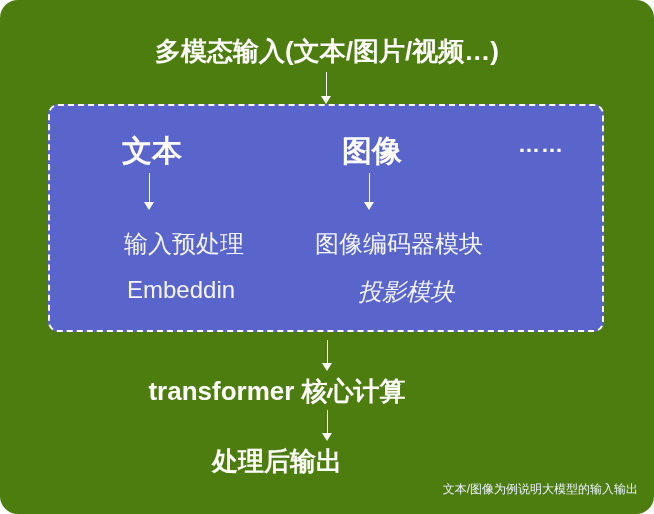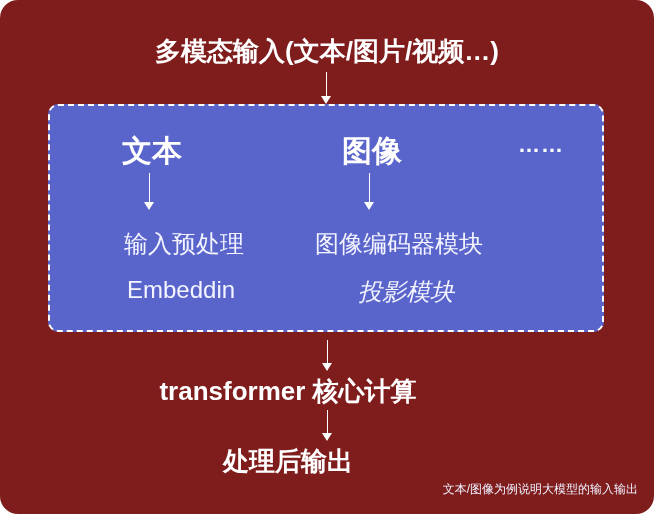--- a/index.html
+++ b/index.html
@@ -1,32 +1,32 @@
 <!DOCTYPE html>
 <html><head>
   <meta charset="utf-8">
   <style>
     html, body { margin: 0; padding: 0; background: #ffffff; }
     body { width: 654px; height: 514px; position: relative; overflow: hidden; font-family: "Liberation Sans", "DejaVu Sans", sans-serif; }
     .card {
       position: absolute; left: 0; top: 0; width: 654px; height: 514px;
-      background: #7f1d1d; border-radius: 18px; color: #ffffff;
+      background: #4d7c0f; border-radius: 18px; color: #ffffff;
     }
     .abs { position: absolute; white-space: nowrap; }
     .title { left: 0; width: 654px; top: 34px; text-align: center; font-size: 26px; font-weight: bold; letter-spacing: 0px; }
     .vline { position: absolute; width: 1px; background: #ffffff; }
     .arrowhead { position: absolute; width: 0; height: 0; border-left: 5px solid transparent; border-right: 5px solid transparent; border-top: 8px solid #ffffff; }
     .box {
       position: absolute; left: 48px; top: 104px; width: 556px; height: 228px;
       background: #5a65cb; border: 2px dashed #ffffff; border-radius: 10px; box-sizing: border-box;
     }
     .col-head { font-size: 30px; font-weight: bold; }
     .item { font-size: 24px; font-weight: normal; color: #f3f4ff; margin-left: 44px; }
     .dots { font-size: 22px; font-weight: bold; letter-spacing: 1px; }
-    .stage { font-size: 26px; font-weight: bold; left: 16px; width: 544px; text-align: center; }
+    .stage { font-size: 26px; font-weight: bold; left: 5px; width: 544px; text-align: center; }
     .caption { font-size: 12px; right: 16px; top: 481px; color: #eef0ff; }
   </style>
 </head>
 <body>
 
 <div class="card">
 
   <div class="abs title">多模态输入(文本/图片/视频…)</div>
 
   <div>

